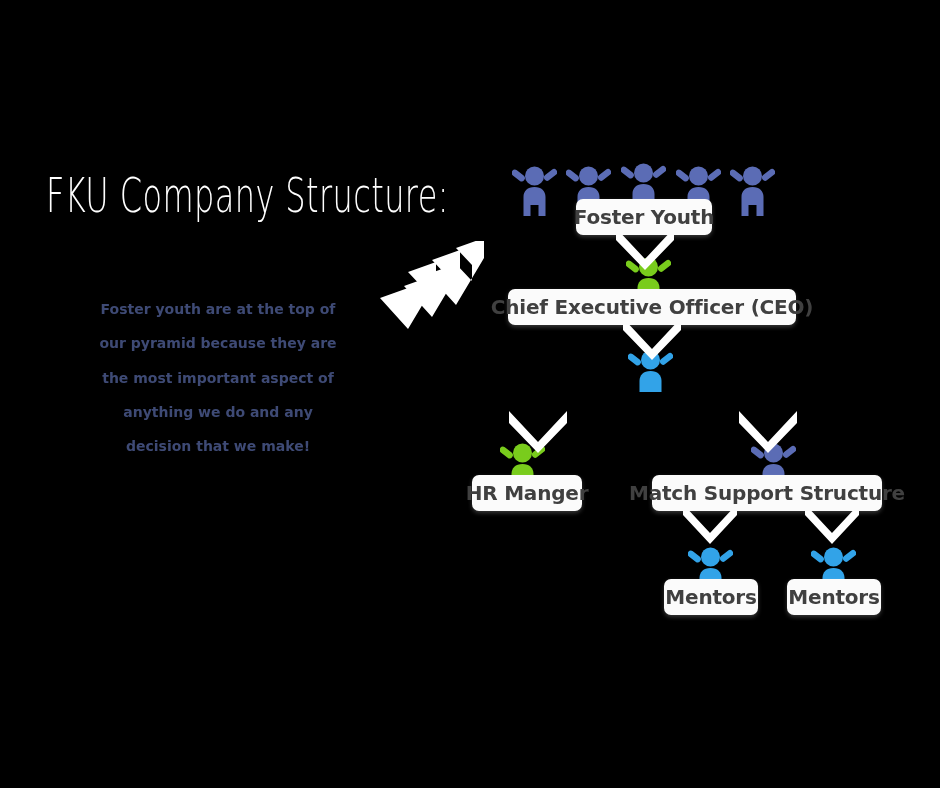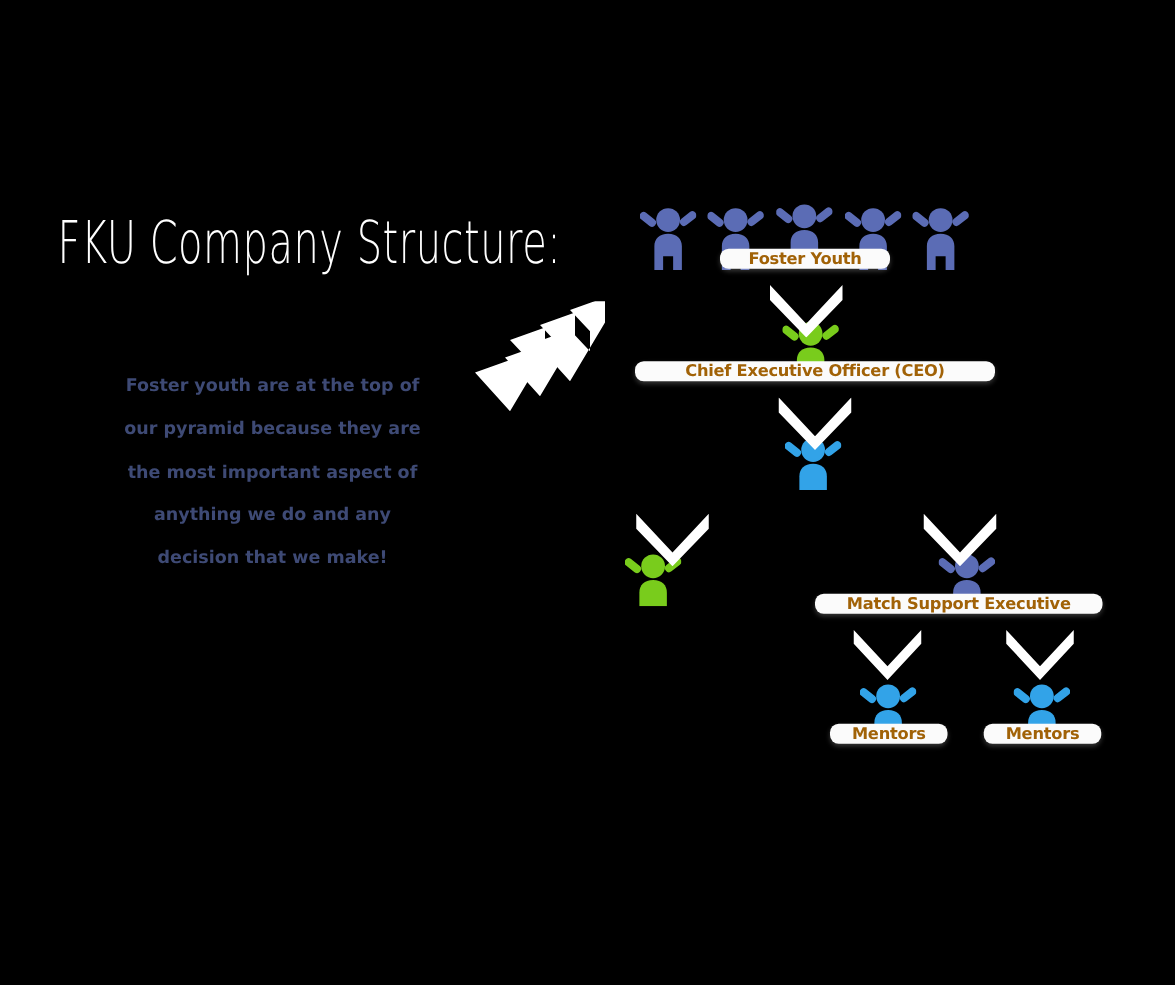--- a/index.html
+++ b/index.html
@@ -56,30 +56,30 @@
     position: absolute;
     left: 378px;
     top: 241px;
     width: 108px;
     height: 88px;
   }
 
   
   .node-box {
     position: absolute;
-    height: 16px;
+    height: 36px;
     box-sizing: border-box;
     background: #fbfbfb;
     border-radius: 7px;
     display: flex;
     align-items: center;
     justify-content: center;
-    color: #a16207;
+    color: #404040;
     font-family: "DejaVu Sans", sans-serif;
-    font-size: 13px;
+    font-size: 20px;
     font-weight: bold;
     letter-spacing: -0.2px;
     white-space: nowrap;
     box-shadow: 0 2px 4px rgba(255,255,255,0.22);
     z-index: 4;
   }
   .person {
     position: absolute;
     z-index: 2;
   }
@@ -175,29 +175,30 @@
     <path d="M2 0 L31 31 L60 0 L60 12 L31 42 L2 12 Z" fill="#ffffff"></path>
   </svg>
 
   <svg class="person" style="left:500px; top:441px; width:45px; height:44px;" viewBox="0 0 45 44">
     <circle cx="22.5" cy="12" r="9.5" fill="#79cc1c"></circle>
     <path d="M22.5 23 c-7 0 -11 4 -11 10 l0 11 h22 l0 -11 c0 -6 -4 -10 -11 -10 Z" fill="#79cc1c"></path>
     <rect x="-1" y="8" width="15" height="6.5" rx="3.2" fill="#79cc1c" transform="rotate(38 6 11)"></rect>
     <rect x="31" y="8" width="15" height="6.5" rx="3.2" fill="#79cc1c" transform="rotate(-38 38 11)"></rect>
   </svg>
 
+  <div class="node-box" style="left:472px; top:475px; width:110px;">HR Manger</div>
 
   <svg class="person" style="left:751px; top:441px; width:45px; height:44px;" viewBox="0 0 45 44">
     <circle cx="22.5" cy="12" r="9.5" fill="#5b6cb5"></circle>
     <path d="M22.5 23 c-7 0 -11 4 -11 10 l0 11 h22 l0 -11 c0 -6 -4 -10 -11 -10 Z" fill="#5b6cb5"></path>
     <rect x="-1" y="8" width="15" height="6.5" rx="3.2" fill="#5b6cb5" transform="rotate(38 6 11)"></rect>
     <rect x="31" y="8" width="15" height="6.5" rx="3.2" fill="#5b6cb5" transform="rotate(-38 38 11)"></rect>
   </svg>
 
-  <div class="node-box" style="left:652px; top:475px; width:230px;">Match Support Executive</div>
+  <div class="node-box" style="left:652px; top:475px; width:230px;">Match Support Structure</div>
 
   <svg class="connector" style="left:681px; top:504px; width:58px; height:40px;" viewBox="0 0 58 40">
     <path d="M2 0 L29 29 L56 0 L56 11 L29 40 L2 11 Z" fill="#ffffff"></path>
   </svg>
 
   <svg class="connector" style="left:803px; top:504px; width:58px; height:40px;" viewBox="0 0 58 40">
     <path d="M2 0 L29 29 L56 0 L56 11 L29 40 L2 11 Z" fill="#ffffff"></path>
   </svg>
 
   <svg class="person" style="left:688px; top:545px; width:45px; height:44px;" viewBox="0 0 45 44">

